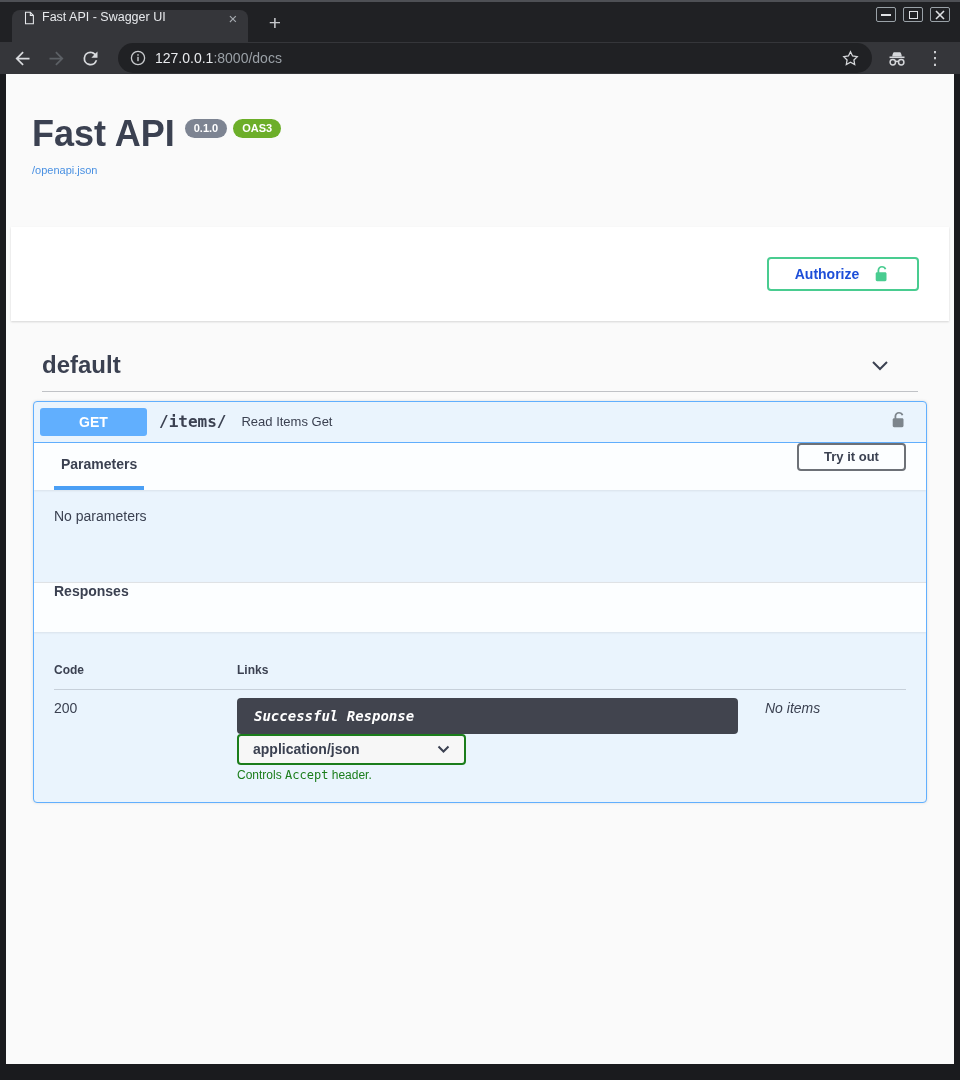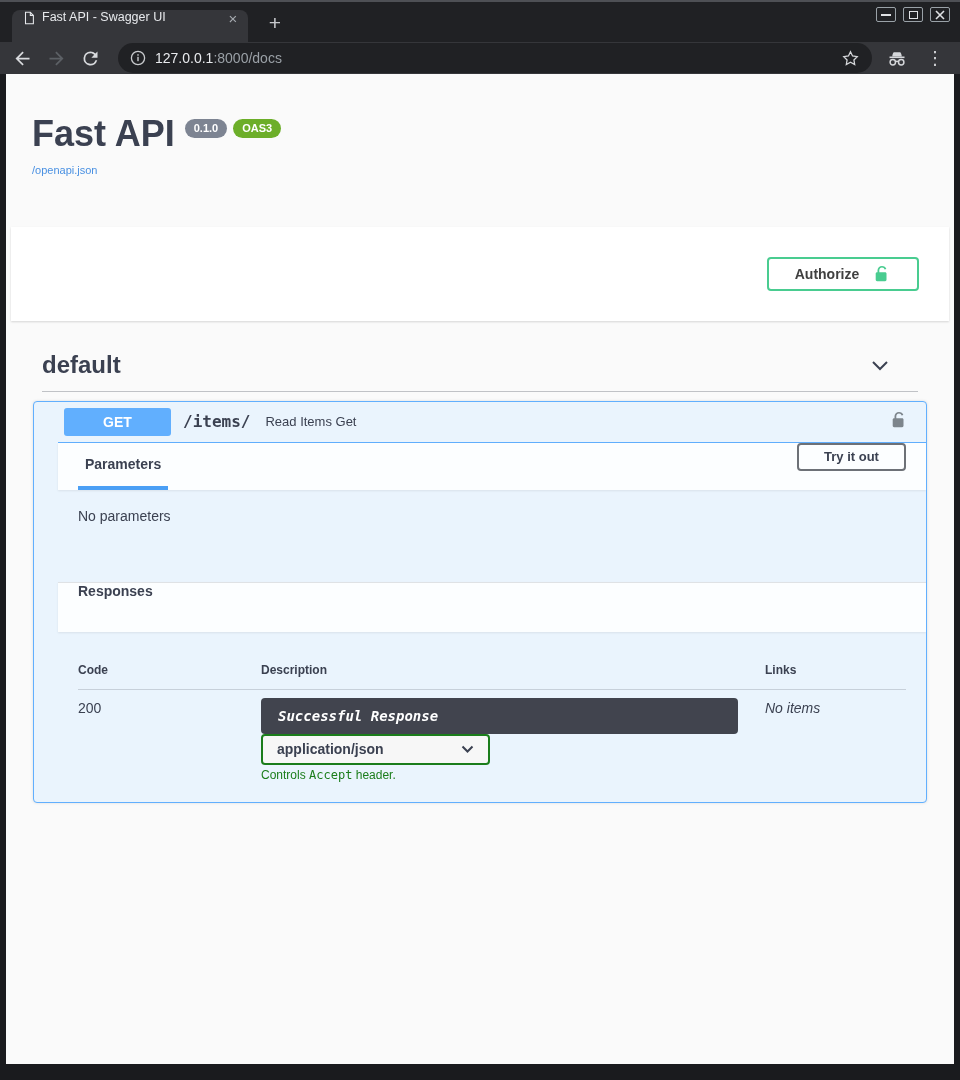--- a/index.html
+++ b/index.html
@@ -36,30 +36,30 @@
   .api-title { font-size:36px; font-weight:700; line-height:1.1; color:#3b4151; display:flex; gap:10px; }
   .badges { display:flex; gap:6px; margin-top:5px; align-items:flex-start; }
   .badge { font-size:11px; font-weight:700; color:#fff; padding:3px 9px; border-radius:14px; line-height:1.2; }
   .badge.version { background:#7d8492; }
   .badge.oas { background:#6cae29; }
   .spec-link { display:inline-block; margin-top:10px; font-size:11px; color:#4990e2; text-decoration:none; }
 
   .scheme-container { margin:49px 5px 0; background:#fff; box-shadow:0 1px 2px 0 rgba(0,0,0,.15);
                       padding:30px; display:flex; justify-content:flex-end; }
   .authorize-btn { width:152px; height:34px; background:transparent; border:2px solid #49cc90; border-radius:4px;
-                   color:#404040; font-weight:700; font-size:14px; display:flex; align-items:center;
+                   color:#1d4ed8; font-weight:700; font-size:14px; display:flex; align-items:center;
                    justify-content:center; gap:14px; cursor:pointer; font-family:inherit; }
 
   .tag-row { margin:30px 36px 0; display:flex; justify-content:space-between; align-items:center;
              padding-bottom:12px; border-bottom:1px solid rgba(59,65,81,.3); }
   .tag-name { font-size:24px; font-weight:700; color:#3b4151; }
   .tag-chevron { margin-right:28px; }
 
   .opblock { margin:9px 27px 0; border:1px solid #61affe; border-radius:4px; background:#eaf4fd;
-             box-shadow:0 0 3px rgba(0,0,0,.12); overflow:hidden;padding-left:24px; }
+             box-shadow:0 0 3px rgba(0,0,0,.12); overflow:hidden; }
   .op-summary { display:flex; align-items:center; padding:6px; border-bottom:1px solid #61affe; }
   .method-badge { width:107px; height:28px; background:#61affe; border-radius:3px; color:#fff; font-weight:700;
                   font-size:14px; display:flex; align-items:center; justify-content:center; }
   .op-path { font-family:"DejaVu Sans Mono","Liberation Mono",monospace; font-weight:700; font-size:16px; margin-left:12px; }
   .op-desc { font-size:13px; margin-left:15px; }
   .op-lock { margin-left:auto; margin-right:12px; background:none; border:none; padding:0; cursor:pointer; }
 
   .section-header { background:rgba(255,255,255,.85); display:flex; justify-content:space-between;
                     align-items:flex-start; padding:0 20px; box-shadow:0 1px 2px rgba(0,0,0,.08);gap:36px; }
   .params-header { height:47px; }
@@ -193,21 +193,20 @@
 
     <div class="no-params">No parameters</div>
 
     <div class="section-header responses-header">
       <div class="sec-title">Responses</div>
     </div>
 
     <div class="responses-inner">
       <div class="r-grid r-head">
         <div>Code</div>
-        <div>Description</div>
         <div>Links</div>
       </div>
       <div class="r-grid r-row">
         <div class="code-cell">200</div>
         <div class="desc-cell">
           <div class="resp-box">Successful Response</div>
           <div class="media-select">
             <span>application/json</span>
             <svg width="13" height="9" viewBox="0 0 13 9" fill="none" stroke="#3b4151" stroke-width="2">
               <path d="M1.5 1.5l5 5 5-5"></path>

